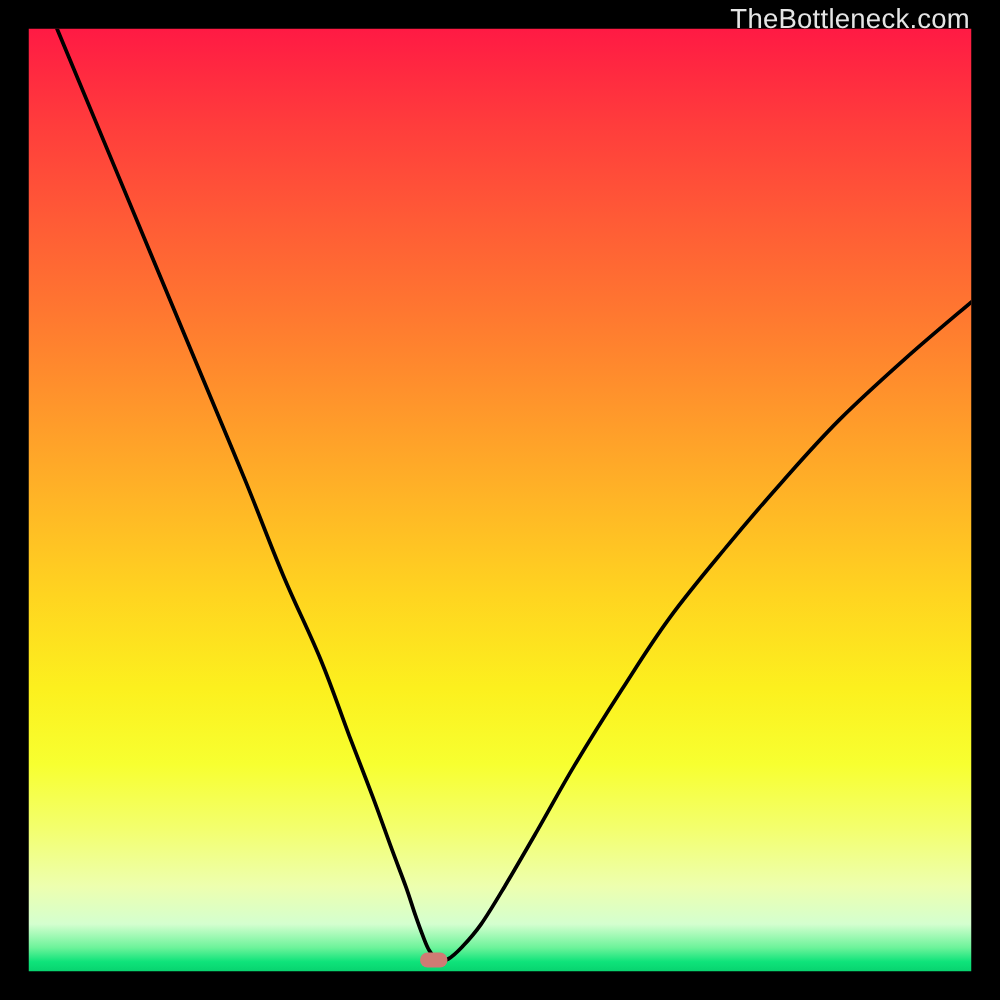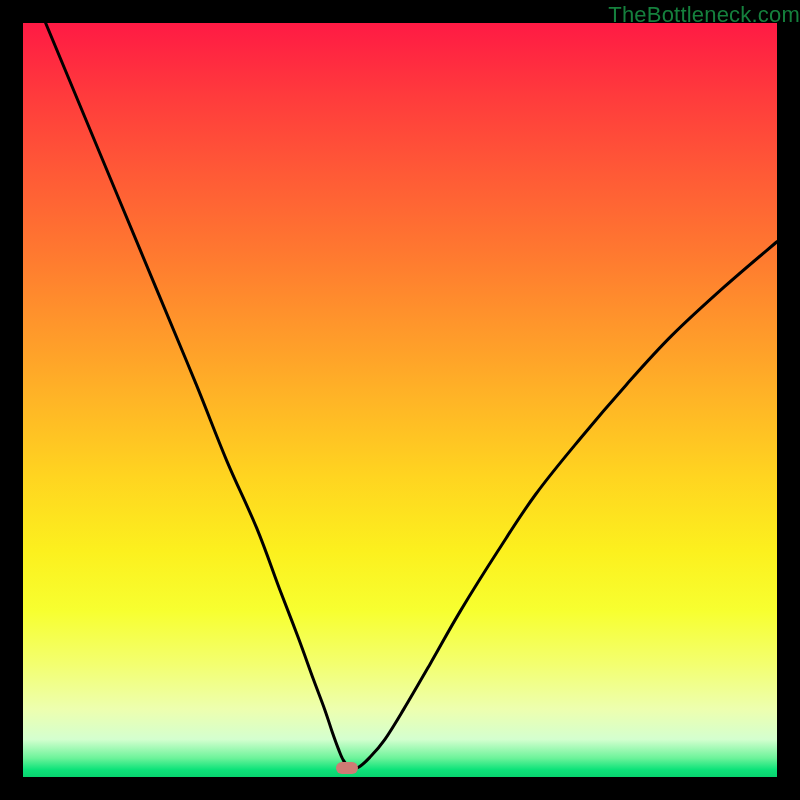--- a/index.html
+++ b/index.html
@@ -36,22 +36,22 @@
       #edffaf 91%,
       #d4ffcf 95%,
       #6cf39a 97.5%,
       #0ee37a 99%,
       #08d36f 100%
     );
   }
   .watermark {
     position: absolute;
     top: 2px;
-    right: 0;
-    color: #15803d;
+    right: 24px;
+    color: #e5e5e5;
     font-size: 22px;
     font-weight: 400;
     letter-spacing: 0.2px;
     z-index: 5;
   }
   svg.curve {
     position: absolute;
     left: 0;
     top: 0;
     width: 754px;

